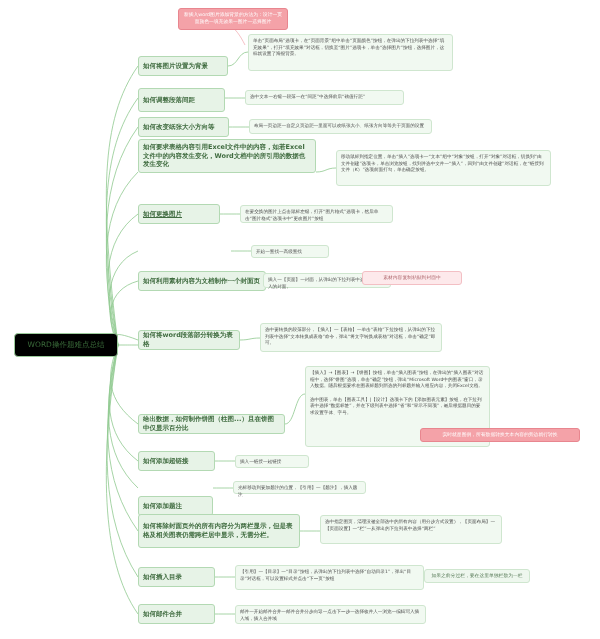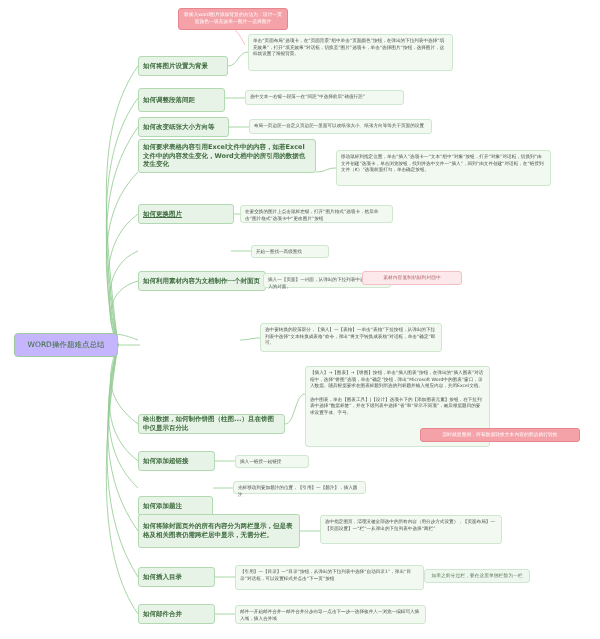--- a/index.html
+++ b/index.html
@@ -21,21 +21,21 @@
     display:flex;
     align-items:center;
     justify-content:center;
     text-align:center;
     line-height:1.35;
     padding:2px 3px;
     white-space:pre-wrap;
     word-break:break-all;
   }
   .root{
-    background:#c4b5fd;
+    background:#000000;
     border:1px solid #9ccb9c;
     color:#3a6b3a;
     font-size:7.5px;
     border-radius:4px;
   }
   .topic{
     background:#e7f3e7;
     border:1px solid #b3d9b3;
     color:#3f6b3f;
     font-size:6.5px;
@@ -128,22 +128,23 @@
       <path d="M295 578 C 330 578, 380 578, 424 578"></path>
     </g>
   </svg>
 
   <div class="node root" style="left:14px;top:333px;width:104px;height:24px;">WORD操作题难点总结</div>
 
   <div class="node topic" style="left:138px;top:56px;width:90px;height:20px;">如何将图片设置为背景</div>
   <div class="node topic" style="left:138px;top:88px;width:87px;height:24px;">如何调整段落间距</div>
   <div class="node topic" style="left:138px;top:117px;width:91px;height:20px;">如何改变纸张大小方向等</div>
   <div class="node topic" style="left:138px;top:139px;width:178px;height:34px;">如何要求表格内容引用Excel文件中的内容，如若Excel文件中的内容发生变化，Word文档中的所引用的数据也发生变化</div>
-  <div class="node topic" style="left:138px;top:204px;width:96px;height:20px;text-decoration:underline;">如何更换图片</div>
+  <div class="node topic" style="left:138px;top:204px;width:82px;height:20px;text-decoration:underline;">如何更换图片</div>
   <div class="node topic" style="left:138px;top:271px;width:128px;height:20px;">如何利用素材内容为文档制作一个封面页</div>
+  <div class="node topic" style="left:138px;top:330px;width:102px;height:20px;">如何将word段落部分转换为表格</div>
   <div class="node topic" style="left:138px;top:414px;width:147px;height:20px;">给出数据，如何制作饼图（柱图...）且在饼图中仅显示百分比</div>
   <div class="node topic" style="left:138px;top:451px;width:77px;height:20px;">如何添加超链接</div>
   <div class="node topic" style="left:138px;top:478px;width:75px;height:20px;margin-top:18px;">如何添加题注</div>
   <div class="node topic" style="left:138px;top:514px;width:162px;height:34px;">如何将除封面页外的所有内容分为两栏显示，但是表格及相关图表仍需跨栏居中显示，无需分栏。</div>
   <div class="node topic" style="left:138px;top:567px;width:77px;height:20px;">如何插入目录</div>
   <div class="node topic" style="left:138px;top:604px;width:77px;height:20px;">如何邮件合并</div>
 
   <div class="node detail" style="left:248px;top:34px;width:205px;height:37px;">单击“页面布局”选项卡，在“页面背景”组中单击“页面颜色”按钮，在弹出的下拉列表中选择“填充效果”，打开“填充效果”对话框，切换至“图片”选项卡，单击“选择图片”按钮，选择图片，这样就设置了海报背景。</div>
   <div class="node detail" style="left:245px;top:90px;width:159px;height:15px;">选中文本—右键—段落—在“间距”中选择前后“磅值行距”</div>
   <div class="node detail" style="left:249px;top:119px;width:183px;height:15px;">布局—页边距—自定义页边距—里面可以改纸张大小、纸张方向等等关于页面的设置</div>

